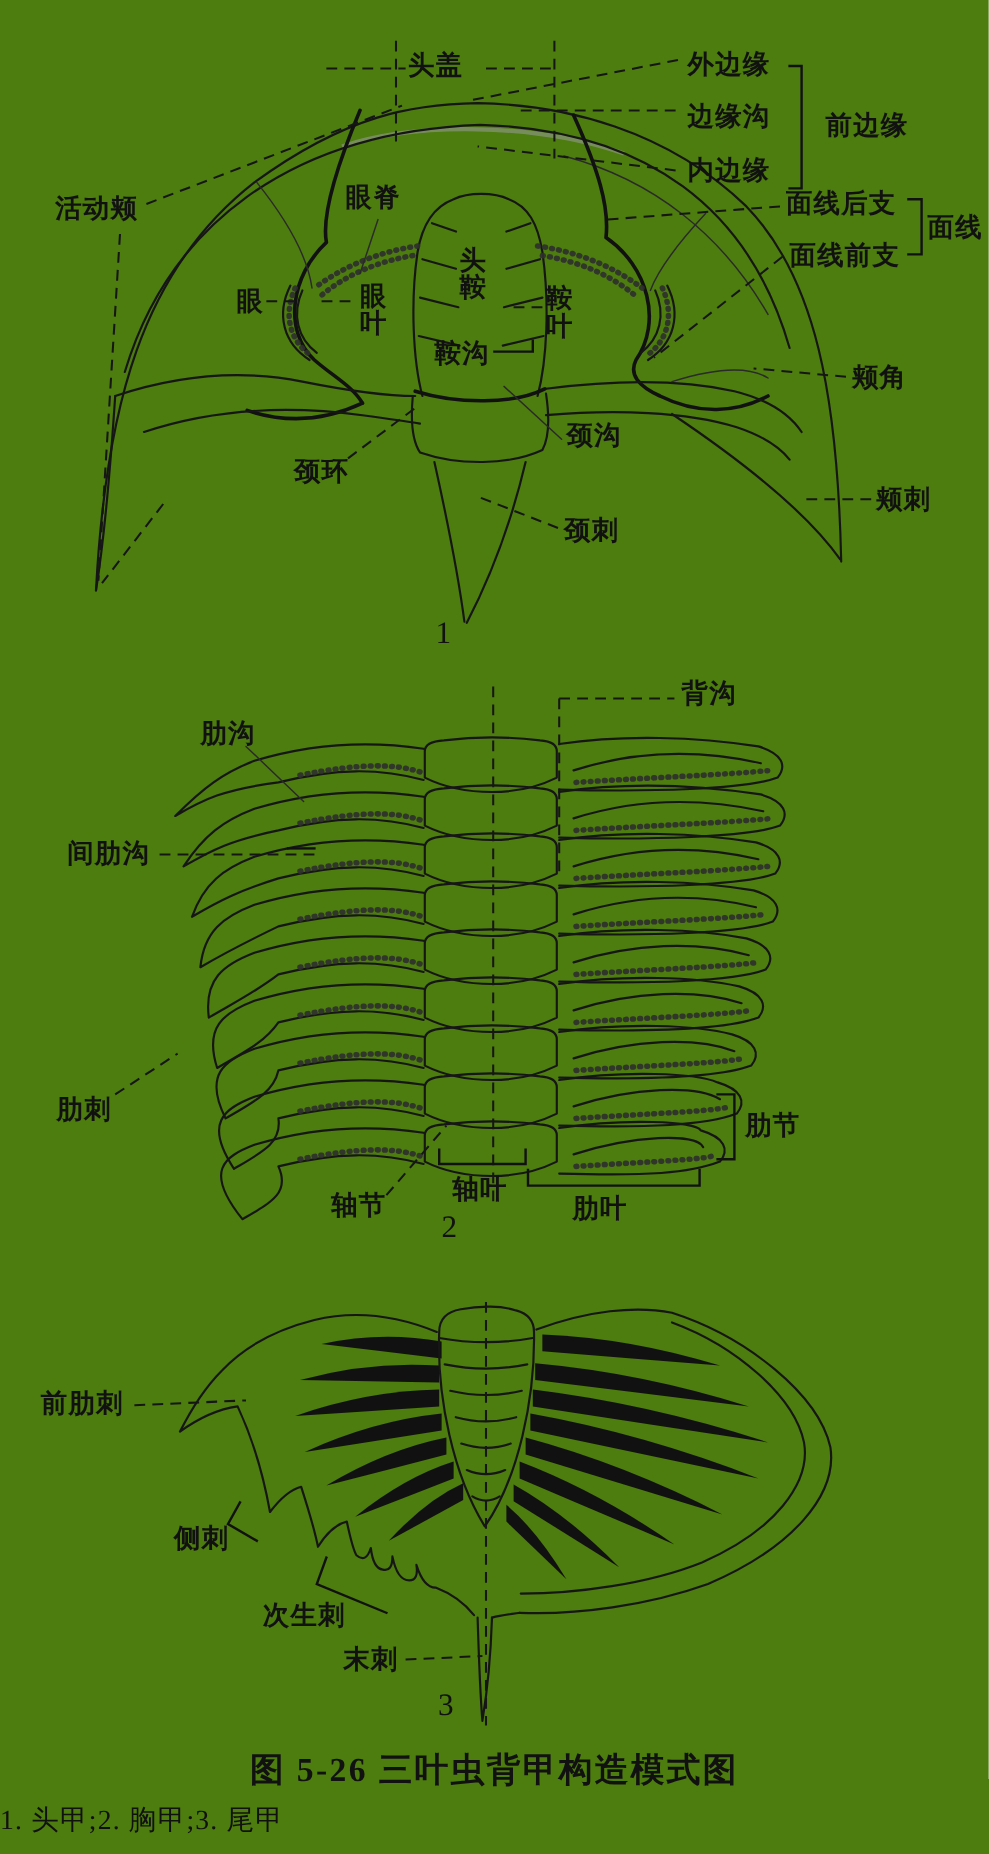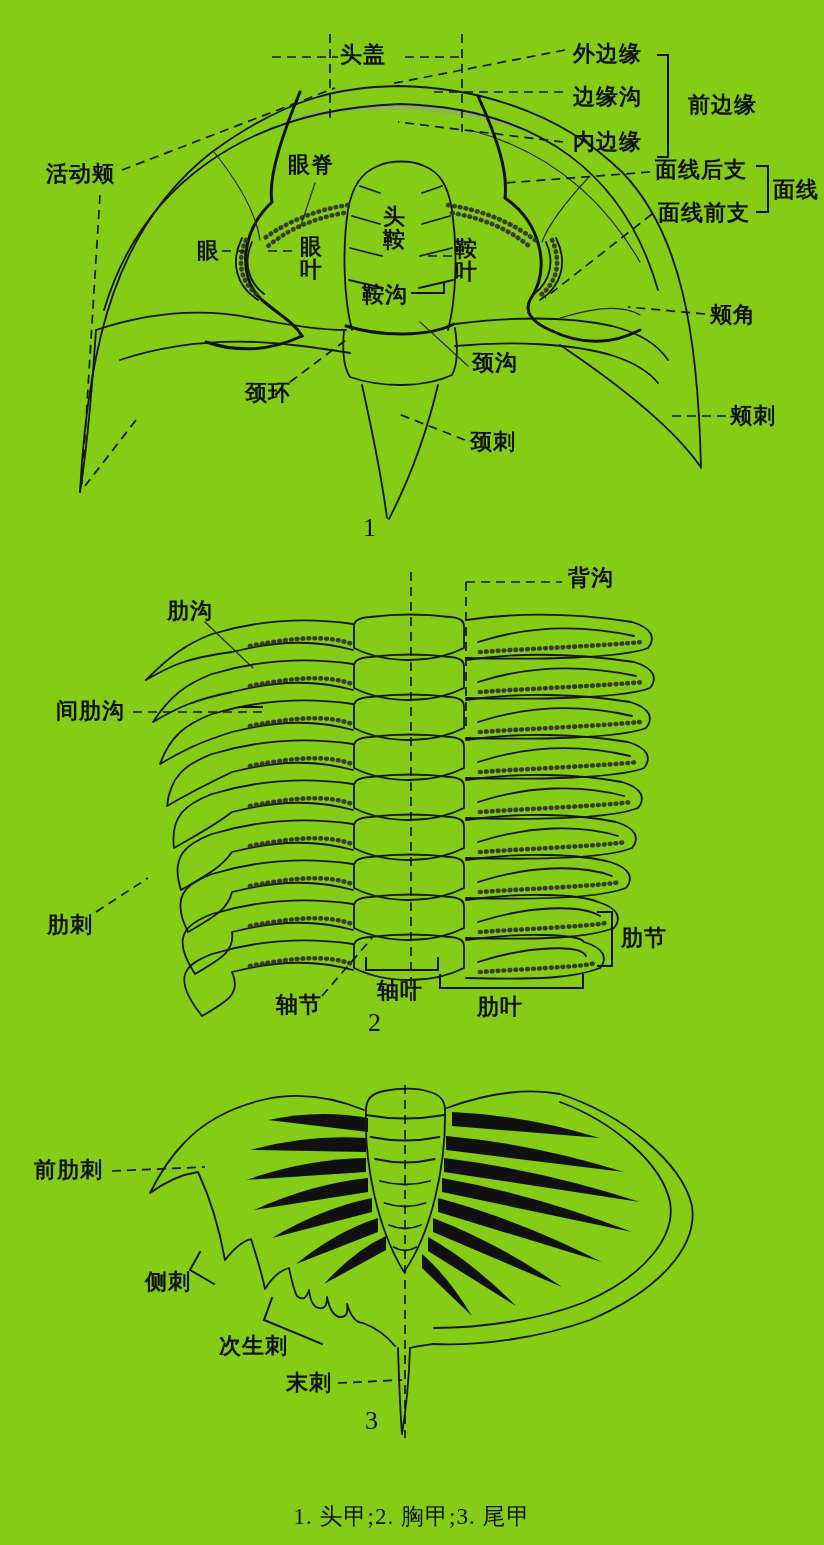--- a/index.html
+++ b/index.html
@@ -1,32 +1,32 @@
 <!DOCTYPE html>
 <html><head>
 <meta charset="utf-8">
 <style>
   html,body{margin:0;padding:0;background:#fff;}
-  .page{position:relative;width:824px;height:1545px;background:#84cc16;overflow:hidden;
+  .page{position:relative;width:824px;height:1545px;background:#4d7c0f;overflow:hidden;
         font-family:"Liberation Sans",sans-serif;color:#141414;}
   svg{position:absolute;left:0;overflow:visible;}
   .ln{fill:none;stroke:#161616;stroke-width:1.8;stroke-linecap:round;stroke-linejoin:round;}
   .hv{fill:none;stroke:#111;stroke-width:3;stroke-linecap:round;stroke-linejoin:round;}
   .thin{fill:none;stroke:#2a2a2a;stroke-width:1.2;stroke-linecap:round;}
   .dash{fill:none;stroke:#161616;stroke-width:1.7;stroke-dasharray:9 6;stroke-linecap:butt;}
   .brk{fill:none;stroke:#111;stroke-width:2;stroke-linecap:square;stroke-linejoin:miter;}
   .stip{fill:none;stroke:#2f2f2f;stroke-width:4.6;stroke-dasharray:.7 5.2;stroke-linecap:round;opacity:.9;}
   .soft{fill:none;stroke:#9a9a9a;stroke-width:3.5;opacity:.55;}
   .lbl{position:absolute;font-weight:700;font-size:22px;line-height:1.05;letter-spacing:1px;
        white-space:nowrap;color:#111;}
   .vert{width:26px;white-space:normal;word-break:break-all;text-align:left;letter-spacing:0;}
   .num{position:absolute;font-family:"Liberation Serif",serif;font-weight:400;font-size:26px;color:#111;}
   .cap1{position:absolute;left:0;width:824px;text-align:center;font-family:"Liberation Serif",serif;
         font-size:28px;font-weight:600;letter-spacing:2px;color:#111;}
-  .cap2{position:absolute;left:0;width:824px;text-align:center;font-family:"Liberation Serif",serif;
+  .cap2{position:absolute;left:0;width:824px;text-align:left;font-family:"Liberation Serif",serif;
         font-size:23px;font-weight:500;letter-spacing:1px;color:#111;}
 </style>
 </head>
 <body>
 
 <div class="page">
 
   <svg style="top:0" width="824" height="560" viewBox="0 0 824 560">
 
     <path class="soft" d="M 285 122 C 345 102 445 102 520 128"></path>
@@ -245,15 +245,16 @@
   <div class="lbl" style="left:377px;top:979px">轴叶</div>
   <div class="lbl" style="left:477px;top:995px">肋叶</div>
   <div class="num" style="left:368px;top:1008px">2</div>
 
   <div class="lbl" style="left:34px;top:1158px">前肋刺</div>
   <div class="lbl" style="left:145px;top:1270px">侧刺</div>
   <div class="lbl" style="left:219px;top:1334px">次生刺</div>
   <div class="lbl" style="left:286px;top:1371px">末刺</div>
   <div class="num" style="left:365px;top:1406px">3</div>
 
+  <div class="cap1" style="top:1456px">图 5-26  三叶虫背甲构造模式图</div>
   <div class="cap2" style="top:1501px">1. 头甲;2. 胸甲;3. 尾甲</div>
 
 </div>
 
 </body></html>

